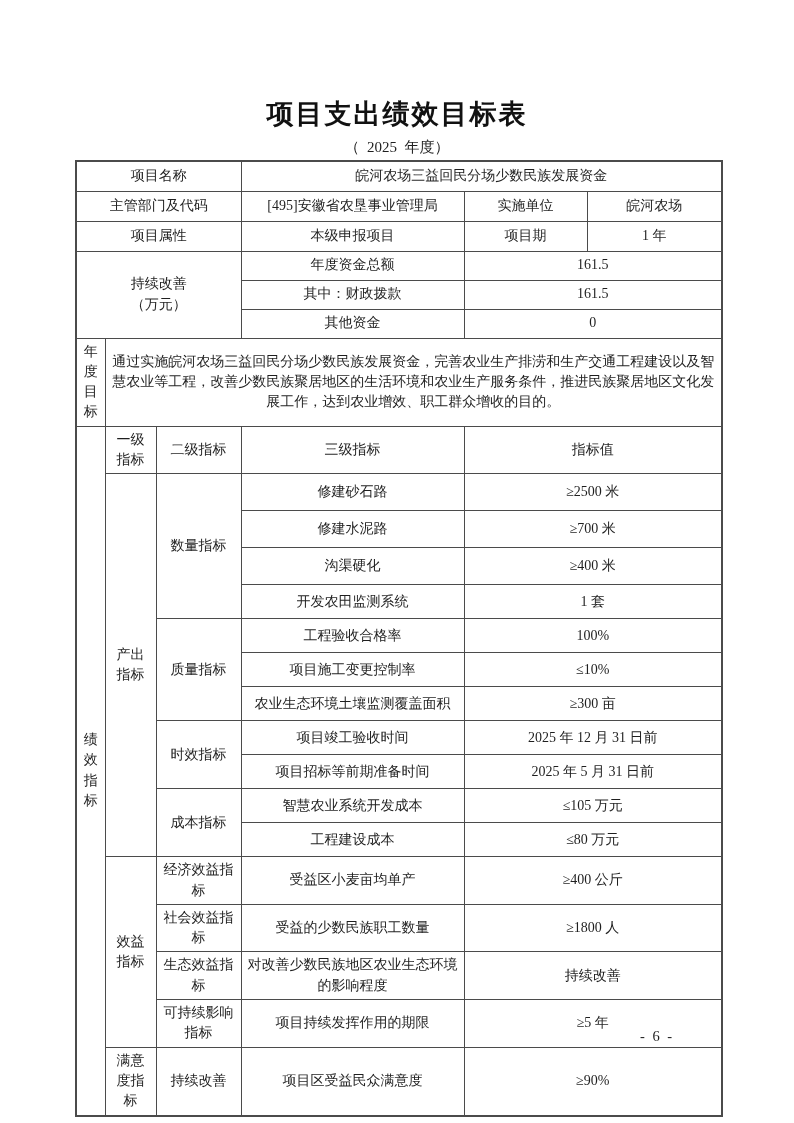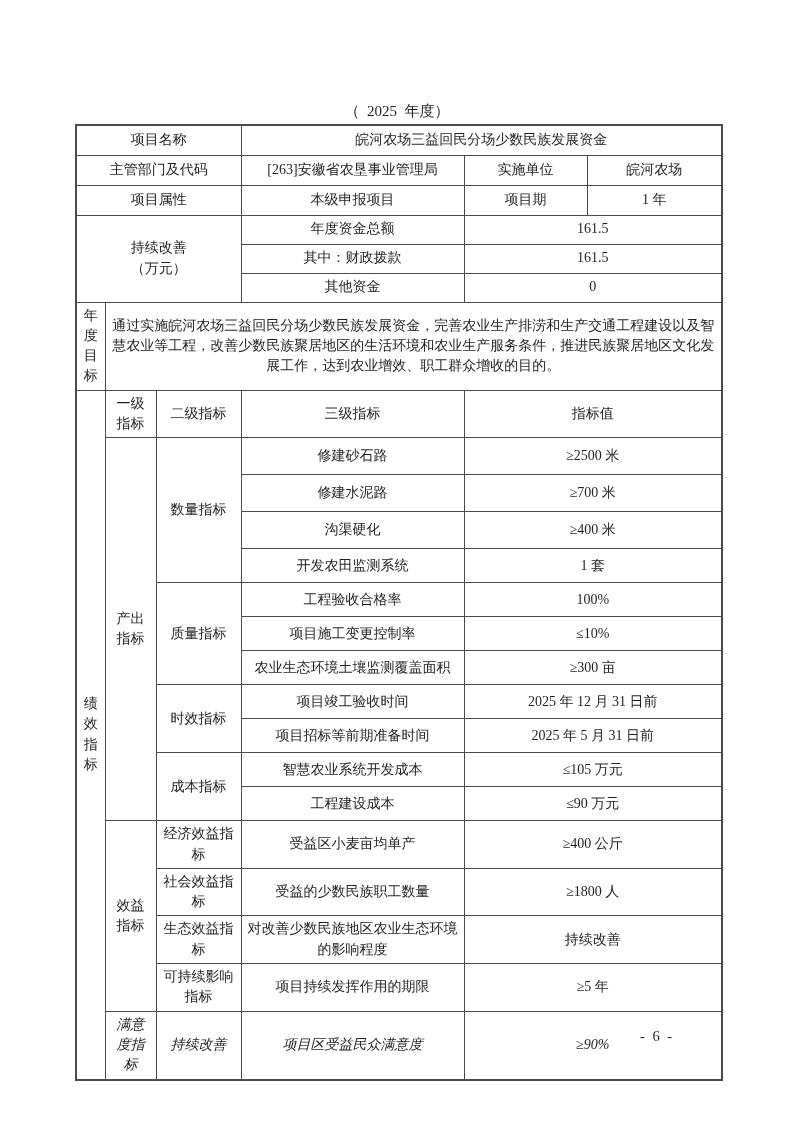--- a/index.html
+++ b/index.html
@@ -60,55 +60,56 @@
     white-space: normal;
     line-height: 1.55;
   }
   tr.rh30 { height: 30px; }
   tr.rh29 { height: 29px; }
   tr.rh64 { height: 64px; }
   tr.rh36 { height: 36px; }
   tr.rh34 { height: 34px; }
   tr.rh37 { height: 37px; }
   tr.rh40 { height: 40px; font-family: Liberation Serif, serif; }
-  tr.rh46 { height: 46px; font-style: italic; }
+  tr.rh46 { height: 46px; }
   .page-number {
     position: absolute;
     top: 1028px;
     left: 640px;
     font-size: 14.5px;
     letter-spacing: 2px;
     color: #1f1f1f;
   }
 </style>
 </head>
 <body>
 
 <div class="page">
 
+  <h1 class="doc-title">项目支出绩效目标表</h1>
   <div class="doc-subtitle">（  2025  年度）</div>
 
   <table class="main">
     <colgroup>
       <col style="width:29px">
         <col style="width:51px">
         <col style="width:85px">
       <col style="width:223px">
         <col style="width:123px">
         <col style="width:135px">
     </colgroup>
 
     <tbody>
         <tr class="rh30">
       <td colspan="3">项目名称</td>
       <td colspan="3">皖河农场三益回民分场少数民族发展资金</td>
     </tr>
     <tr class="rh30">
       <td colspan="3">主管部门及代码</td>
-      <td>[263]安徽省农垦事业管理局</td>
+      <td>[495]安徽省农垦事业管理局</td>
       <td>实施单位</td>
       <td>皖河农场</td>
     </tr>
     <tr class="rh30">
       <td colspan="3">项目属性</td>
       <td>本级申报项目</td>
       <td>项目期</td>
       <td>1 年</td>
     </tr>
 
@@ -189,21 +190,21 @@
       <td colspan="2">2025 年 5 月 31 日前</td>
     </tr>
 
     <tr class="rh34">
       <td rowspan="2">成本指标</td>
       <td>智慧农业系统开发成本</td>
       <td colspan="2">≤105 万元</td>
     </tr>
     <tr class="rh34">
       <td>工程建设成本</td>
-      <td colspan="2">≤90 万元</td>
+      <td colspan="2">≤80 万元</td>
     </tr>
 
     <tr class="rh36">
       <td rowspan="4">效益
 指标</td>
       <td>经济效益指
 标</td>
       <td>受益区小麦亩均单产</td>
       <td colspan="2">≥400 公斤</td>
     </tr>

